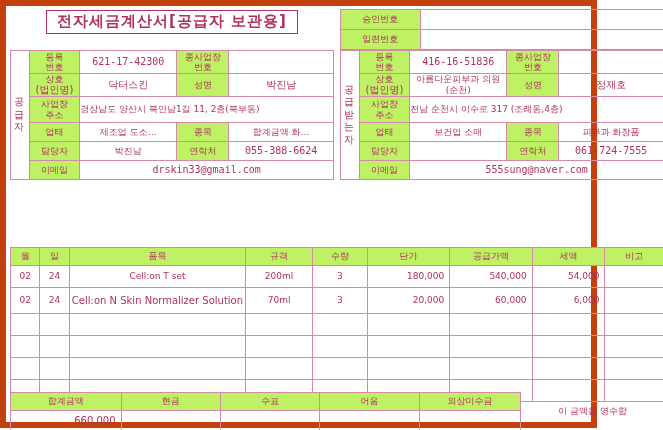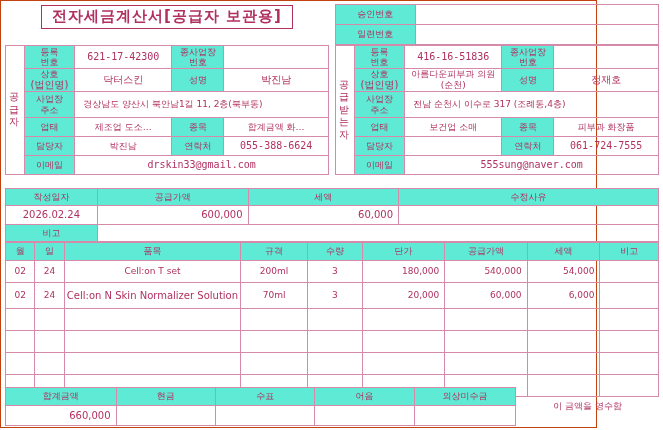--- a/index.html
+++ b/index.html
@@ -7,21 +7,21 @@
     width:663px;height:430px;
     background:#ffffff;
     font-family:"DejaVu Sans","Liberation Sans",sans-serif;
     font-size:9px;
     color:#b03060;
     -webkit-font-smoothing:none;
   }
   .page{
     position:relative;
     width:597px;height:428px;
-    border:1px solid #c2410c;
+    border:6px solid #c2410c;
     box-sizing:border-box;
   }
   table{border-collapse:collapse;}
   td{
     border:1px solid #d48aa8;
     color:#b03060;
     text-align:center;
     vertical-align:middle;
     padding:0 2px;
     font-size:9px;
@@ -34,31 +34,31 @@
     font-size:15px;
     font-weight:bold;
     letter-spacing:1px;
     color:#b03060;
   }
   .titlebox{
     border:1px solid #b03060;
     display:inline-block;
     padding:2px 10px 3px 10px;
   }
-  .lbl{background:#5eead4;font-size:9px;margin-top:11px;}
+  .lbl{background:#bef264;font-size:9px;margin-top:11px;}
   .vert{
     font-size:10px;
     letter-spacing:2px;
     line-height:1.25;
     width:14px;
   }
   .vert span{display:block;}
   .big{font-size:10px;}
   .rt{text-align:right;padding-right:5px;}
-  .lf{text-align:left;padding-left:8px;}
+  .lf{text-align:left;padding-left:0;}
   .small{font-size:10px;}
   .wrap{white-space:normal;line-height:1.2;}
   .mono{font-family:"DejaVu Sans Mono","Liberation Mono",monospace;font-size:10px;}
   .topright td{height:19px;}
   .amt{font-size:10px;}
 </style>
 </head>
 <body>
 
 <div class="page">
@@ -191,40 +191,20 @@
       <td class="lbl">연락처</td>
       <td class="mono">061-724-7555</td>
     </tr>
     <tr>
       <td class="lbl" style="height:18px;">이메일</td>
       <td colspan="3" class="mono">555sung@naver.com</td>
     </tr>
   </tbody>
     </table>
 
-  <table style="position:absolute;left:4px;top:187px;width:654px;">
-    <tbody>
-        <tr>
-      <td class="lbl" style="width:88px;height:16px;">작성일자</td>
-      <td class="lbl" style="width:150px;">공급가액</td>
-      <td class="lbl" style="width:150px;">세액</td>
-      <td class="lbl" style="width:264px;">수정사유</td>
-    </tr>
-    <tr>
-      <td class="amt" style="height:18px;">2026.02.24</td>
-      <td class="rt amt">600,000</td>
-      <td class="rt amt">60,000</td>
-      <td></td>
-    </tr>
-    <tr>
-      <td class="lbl" style="height:16px;">비고</td>
-      <td colspan="3"></td>
-    </tr>
-  </tbody>
-    </table>
 
   <table style="position:absolute;left:4px;top:241px;width:654px;">
     <tbody>
         <tr>
       <td class="lbl" style="width:26px;height:17px;">월</td>
       <td class="lbl" style="width:26px;">일</td>
       <td class="lbl" style="width:186px;">품목</td>
       <td class="lbl" style="width:66px;">규격</td>
       <td class="lbl" style="width:54px;">수량</td>
       <td class="lbl" style="width:82px;">단가</td>

